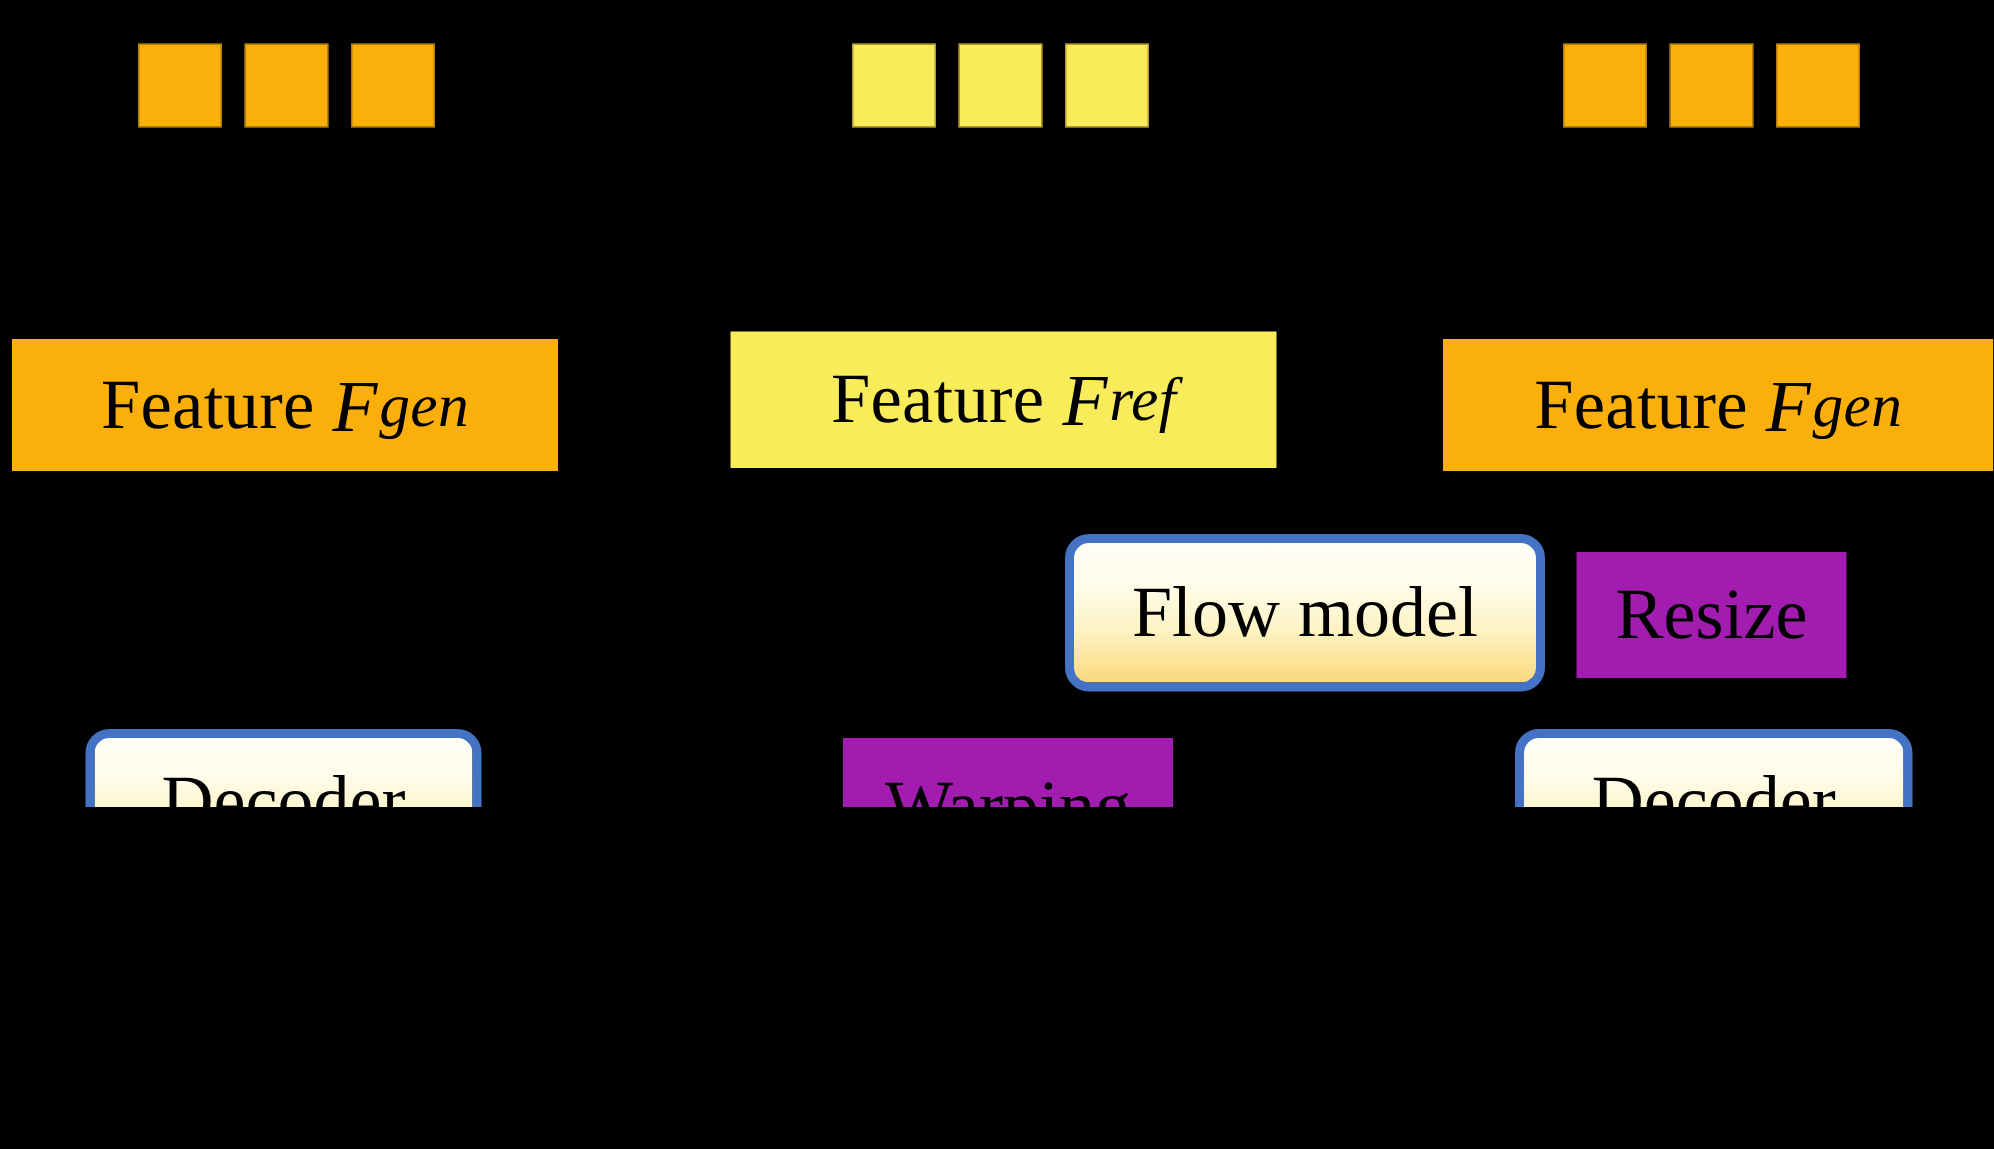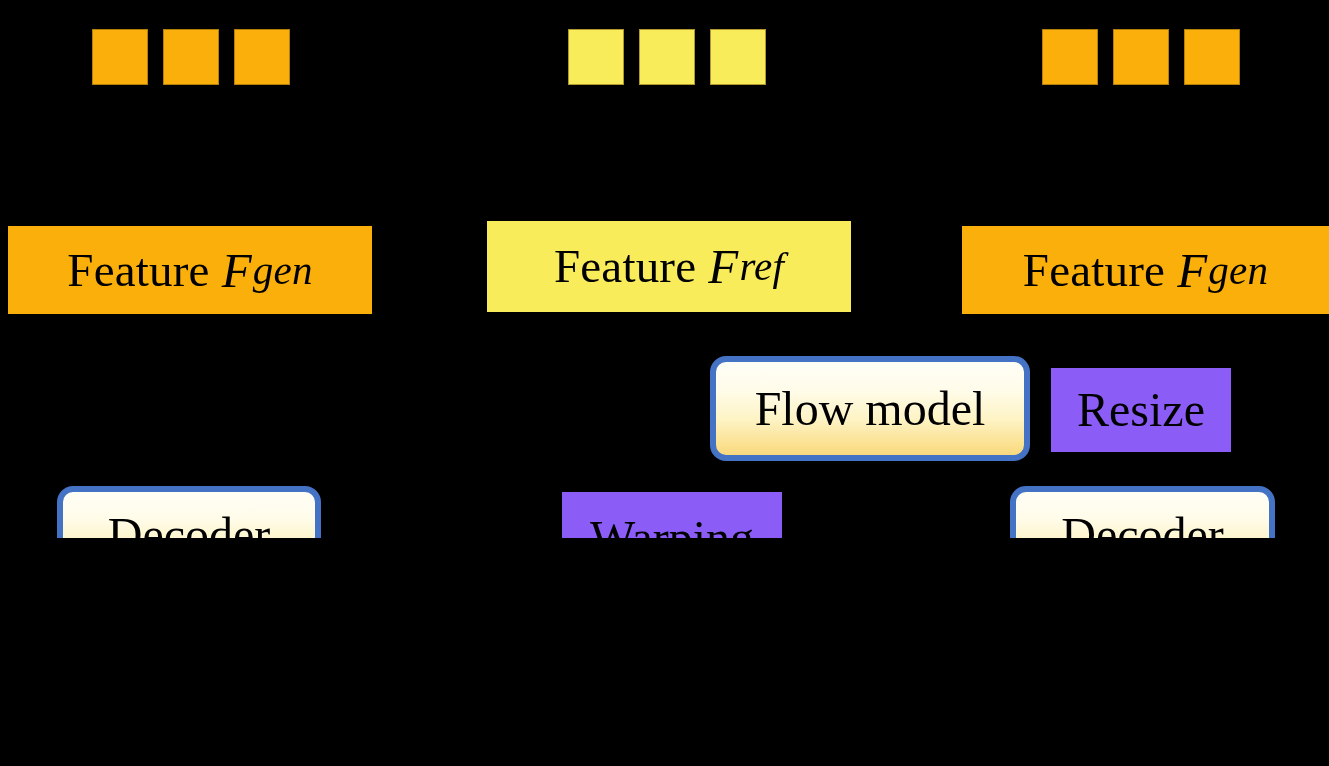--- a/index.html
+++ b/index.html
@@ -77,21 +77,21 @@
     white-space: nowrap;
   }
 
   
   .plain-box {
     position: absolute;
     box-sizing: border-box;
     display: flex;
     align-items: center;
     justify-content: center;
-    background: #8b5cf6;
+    background: #a21caf;
     color: #000000;
     font-size: 48px;
     line-height: 1;
     white-space: nowrap;
   }
 </style>
 </head>
 <body>
 
 <div id="canvas">

